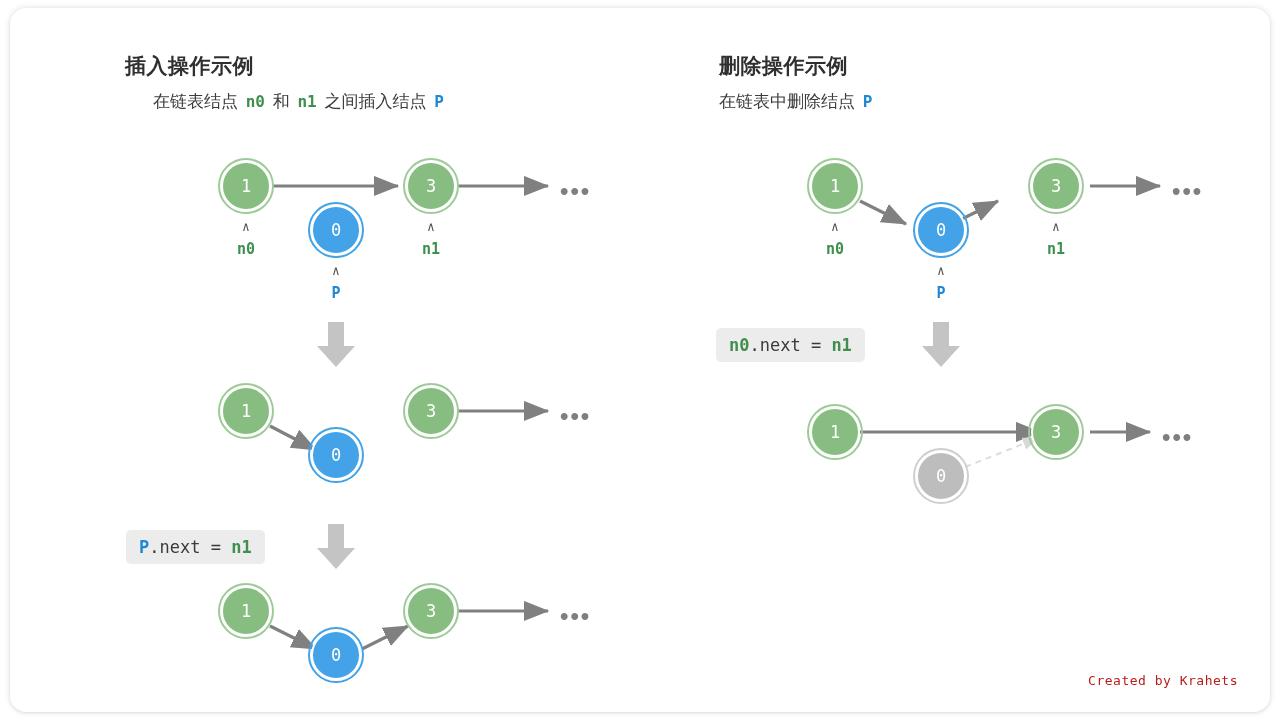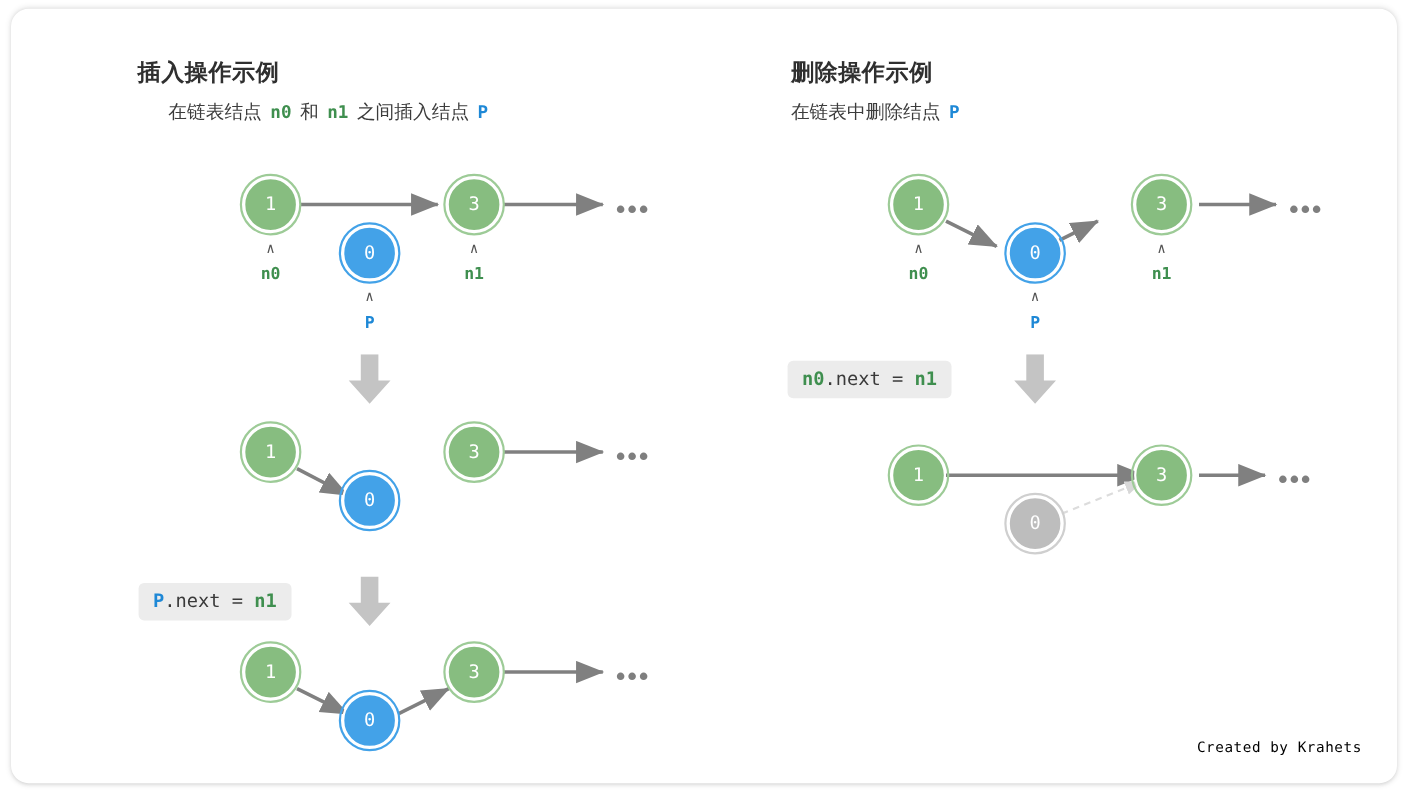--- a/index.html
+++ b/index.html
@@ -141,21 +141,21 @@
   
   .downarrow { position: absolute; }
 
   
   .credit {
     position: absolute;
     right: 32px;
     bottom: 24px;
     font-family: "DejaVu Sans Mono", "Liberation Mono", monospace;
     font-size: 13px;
-    color: #000000;
+    color: #b91c1c;
     letter-spacing: 0.5px;
   }
 </style>
 </head>
 <body>
 
 <div class="canvas">
 
   <div class="panel panel-left">
 

